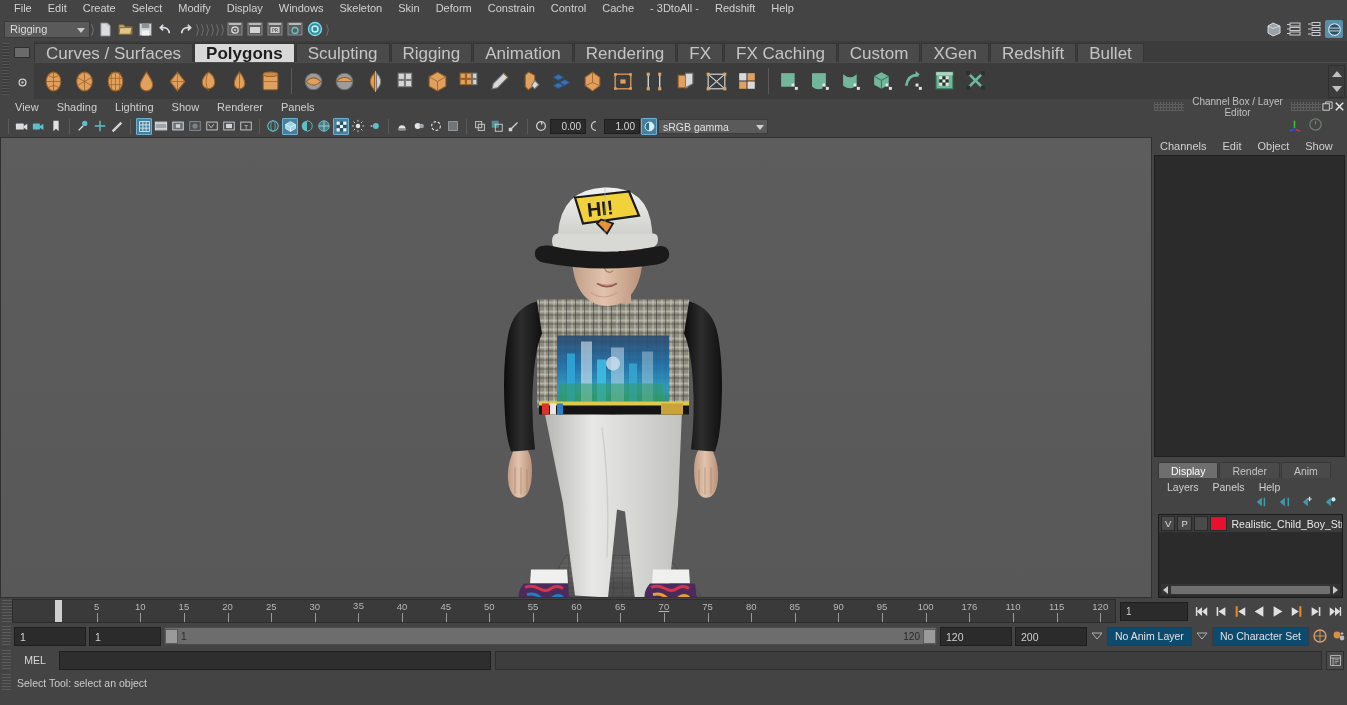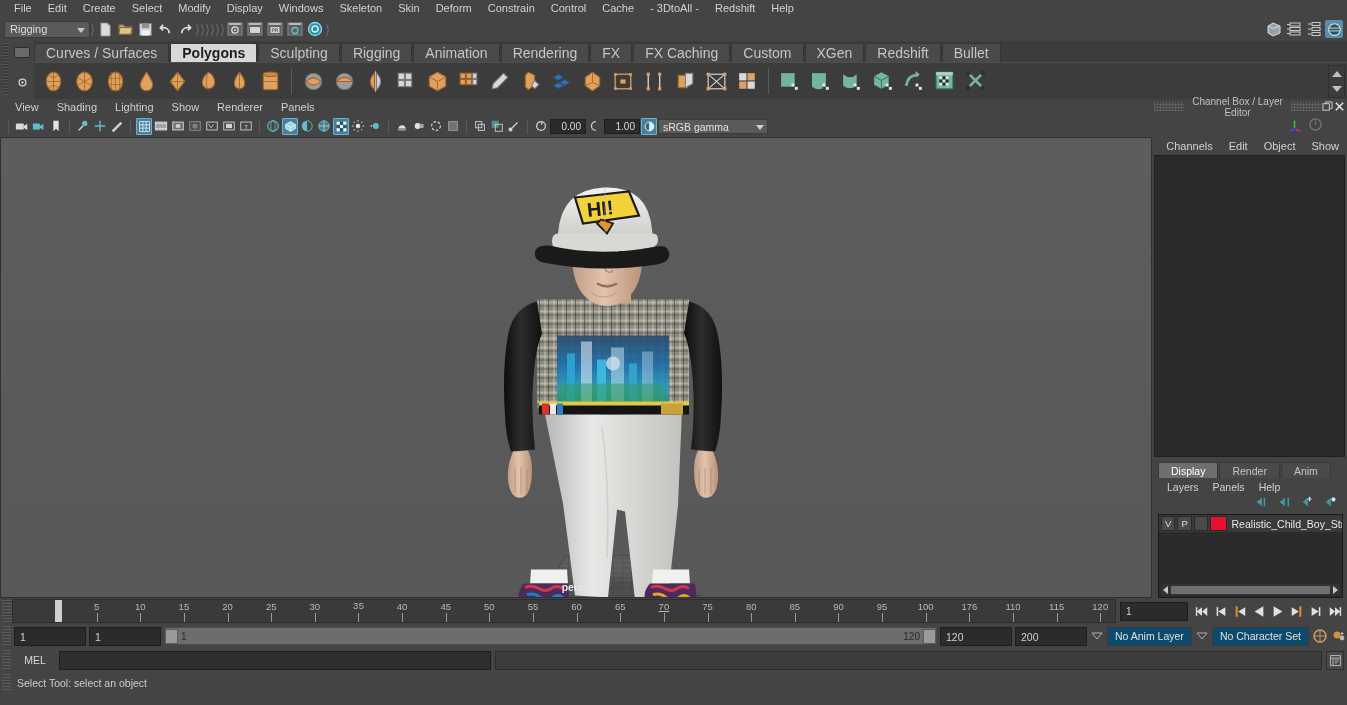--- a/index.html
+++ b/index.html
@@ -61,21 +61,21 @@
     position:absolute; left:14px; top:6px; width:16px; height:11px;
     background:#6a6a6a; border:1px solid #2e2e2e; border-radius:1px;
   }
   .shelf-gear {
     position:absolute; left:16px; top:35px; width:13px; height:13px;
   }
   .shelf-main { flex:1; display:flex; flex-direction:column; }
 
   .shelftabs { height: 21px; background: #3c3c3c; display:flex; align-items:flex-end; }
   .shelftab {
-    height: 19px; line-height:19px; padding: 0 11px; font-size: 14px;
+    height: 19px; line-height:19px; padding: 0 11px; font-size: 17px;
     color: #c5c5c5; background: #4a4a4a; border:1px solid #353535;
     border-bottom:none; margin-right:1px; border-radius: 2px 2px 0 0;
     white-space: nowrap; cursor: default;
   }
   .shelftab.active { background: #d8d8d8; color:#1d1d1d; font-weight:bold; }
 
   .shelficons {
     height: 37px; background: #3c3c3c; display:flex; align-items:center;
     padding-left: 5px; gap: 3px; position:relative; border-top:1px solid #4d4d4d;
   }
@@ -130,21 +130,21 @@
     font-size:10px; color:#c0c0c0; position:relative; padding:0 2px;
   }
   .dots { width:30px;height:9px;
     background: repeating-linear-gradient(90deg,#5e5e5e 0 1px,transparent 1px 3px),
                 repeating-linear-gradient(0deg,#5e5e5e 0 1px,transparent 1px 3px);
     background-size:3px 3px;}
   .rtitle .txt { flex:1; text-align:center; font-size:10px; }
   .rtitle .win-btn { width:12px;height:11px;display:flex;align-items:center;justify-content:center;}
 
   .cbicons { height:22px; display:flex; align-items:center; justify-content:flex-end; gap:6px; padding-right:24px;}
-  .cbmenus { height:19px; display:flex; align-items:center; padding-left:0;justify-content:flex-end;}
+  .cbmenus { height:19px; display:flex; align-items:center; padding-left:0;}
   .cbmenus .cm { padding: 0 8px; font-size:11px; color:#d0d0d0;}
   .cbbody { flex:1; background:#2b2b2b; border:1px solid #1f1f1f; margin:0 2px; }
 
   .layertabs { height:17px; display:flex; align-items:flex-end; padding-left:6px; margin-top:4px;}
   .ltab { height:16px;line-height:16px;padding:0 12px;font-size:10.5px;color:#c5c5c5;
     background:#4a4a4a;border:1px solid #383838;border-bottom:none;margin-right:1px;border-radius:2px 2px 0 0;}
   .ltab.active{ background:#6e6e6e; color:#fff;}
   .lmenus { height:17px; display:flex; align-items:center; padding-left:8px; background:#444;}
   .lmenus .lm{padding:0 7px;font-size:10.5px;color:#d0d0d0;}
   .lbtns{ height:16px; display:flex;align-items:center;justify-content:flex-end; gap:9px; padding-right:10px;}
@@ -1027,21 +1027,20 @@
           </g>
 
           <g transform="translate(25,500)">
             <path d="M0 0v-34" stroke="#2ecb2e" stroke-width="2.4"></path>
             <path d="M0 -34l-3 6h6z" fill="#2ecb2e"></path>
             <path d="M0 0l26 9" stroke="#d03a3a" stroke-width="2"></path>
             <path d="M0 0l-7 7" stroke="#3a5ad0" stroke-width="2"></path>
             <circle cx="0" cy="0" r="3.2" fill="#3a3ad0"></circle>
           </g>
         </svg>
-        <div class="persplabel">persp</div>
       </div>
     </div>
 
     <div class="rdock">
       <div class="rtitle">
         <span class="dots"></span>
         <span class="txt">Channel Box / Layer Editor</span>
         <span class="dots"></span>
         <span class="win-btn">
           <svg width="11" height="11" viewBox="0 0 12 12">

